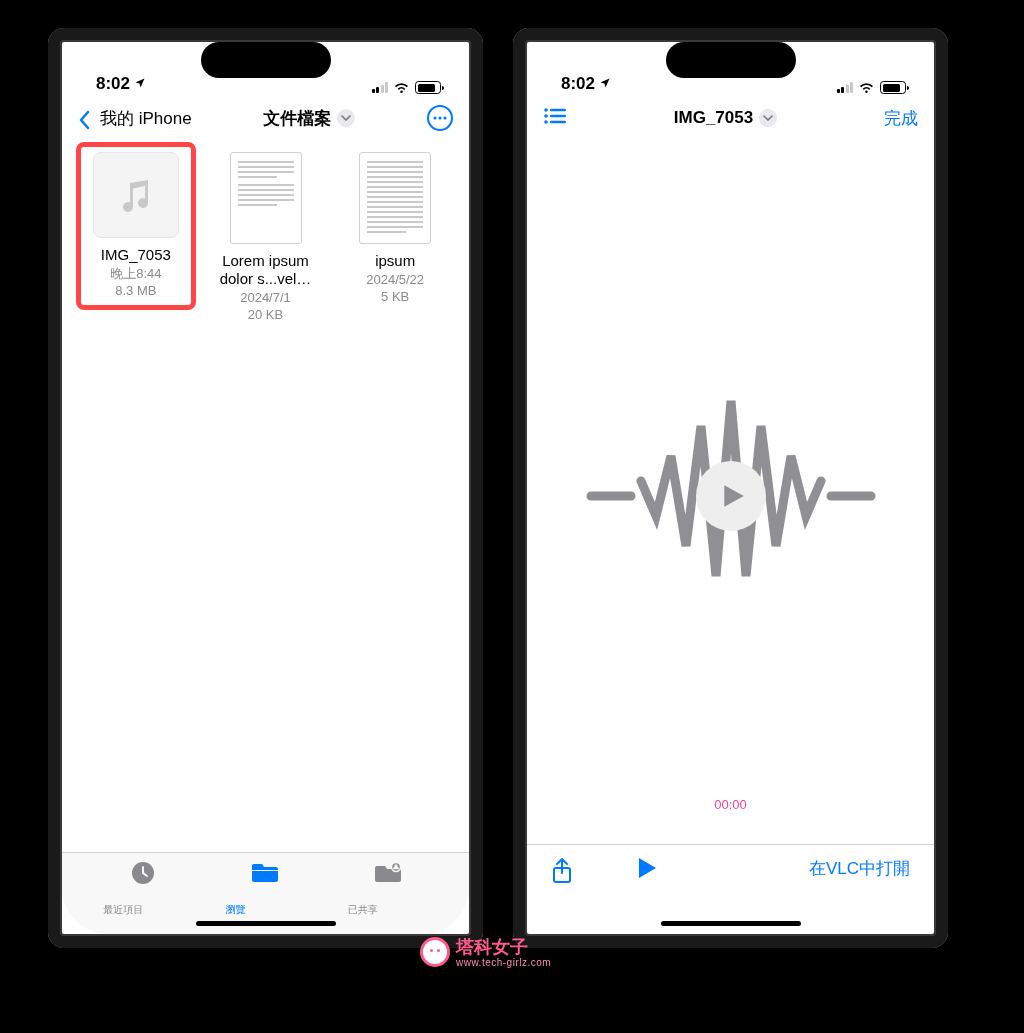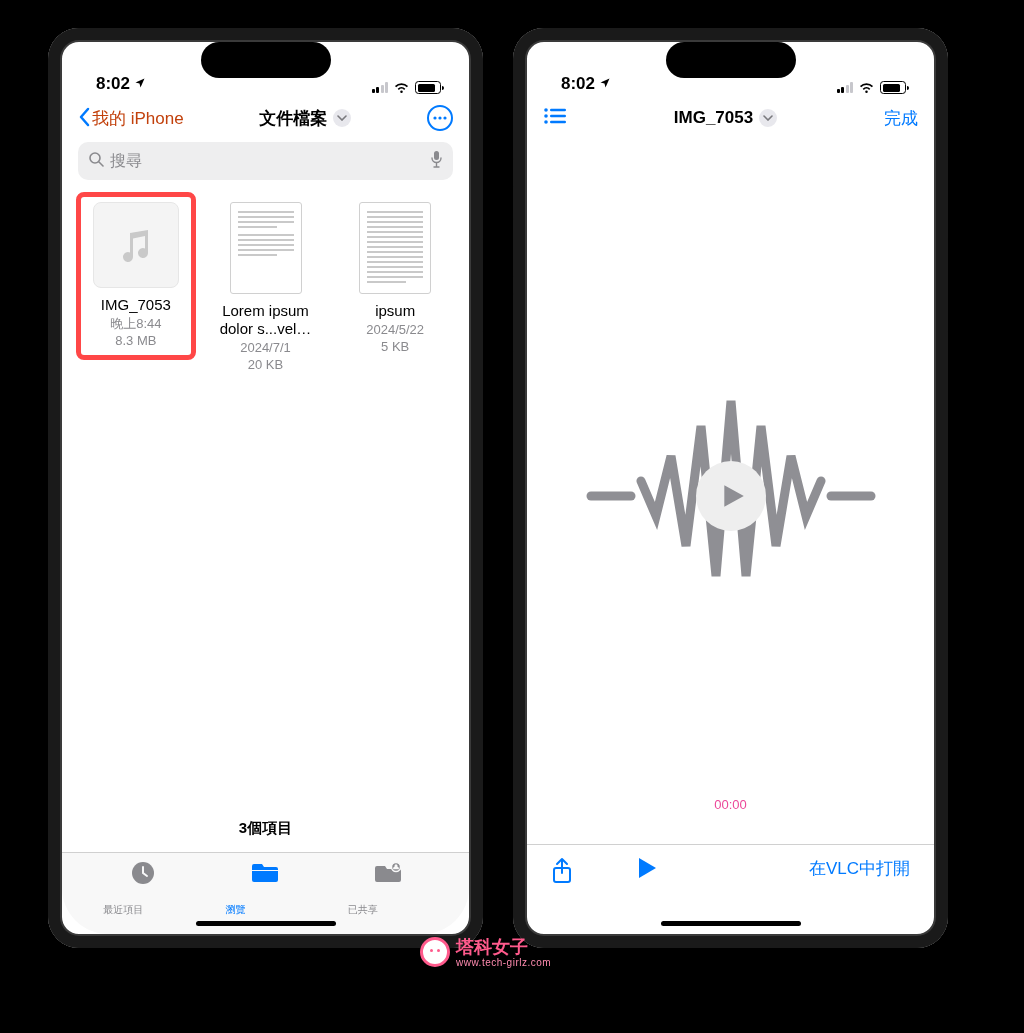--- a/index.html
+++ b/index.html
@@ -1,18 +1,18 @@
 <!DOCTYPE html>
 <html><head>
 <meta charset="utf-8">
 <style>
 * { margin: 0; padding: 0; box-sizing: border-box; -webkit-font-smoothing: antialiased; }
 body { background: #000; width: 1024px; height: 1033px; position: relative; font-family: -apple-system, "SF Pro Text", "Helvetica Neue", Arial, sans-serif; }
 .phones { display: flex; gap: 30px; position: absolute; top: 28px; left: 48px; }
-.phone { width: 435px; height: 920px; background: #fff; border-radius: 31px; position: relative; box-shadow: inset 0 0 0 12px #1a1a1a, inset 0 0 0 14px #3a3a3a; overflow: hidden; }
+.phone { width: 435px; height: 920px; background: #fff; border-radius: 16px; position: relative; box-shadow: inset 0 0 0 12px #1a1a1a, inset 0 0 0 14px #3a3a3a; overflow: hidden; }
 .phone-inner { position: absolute; inset: 14px; border-radius: 46px; overflow: hidden; background: #fff; }
 .notch { position: absolute; top: 14px; left: 50%; transform: translateX(-50%); width: 130px; height: 36px; background: #000; border-radius: 20px; z-index: 100; }
 
 
 .btn-l1, .btn-l2, .btn-l3, .btn-r { position: absolute; background: #1a1a1a; border-radius: 3px; }
 .btn-l1 { left: -3px; top: 130px; width: 4px; height: 30px; }
 .btn-l2 { left: -3px; top: 190px; width: 4px; height: 60px; }
 .btn-l3 { left: -3px; top: 265px; width: 4px; height: 60px; }
 .btn-r  { right: -3px; top: 210px; width: 4px; height: 95px; }
 
@@ -27,21 +27,21 @@
 .sig i:nth-child(3) { height: 8px; } .sig i:nth-child(4) { height: 11px; }
 .sig.weak i:nth-child(1), .sig.weak i:nth-child(2) { background: #000; }
 .sig.weak i:nth-child(3), .sig.weak i:nth-child(4) { background: #c7c7cc; }
 .wifi-ic svg { width: 17px; height: 13px; display: block; }
 .batt { width: 26px; height: 13px; border: 1.5px solid #000; border-radius: 3.5px; position: relative; }
 .batt::after { content: ''; position: absolute; right: -4px; top: 3.5px; width: 2px; height: 4px; background: #000; border-radius: 0 2px 2px 0; }
 .batt i { position: absolute; inset: 1.5px 5px 1.5px 1.5px; background: #000; border-radius: 1.5px; }
 
 
 .nav { height: 44px; display: flex; align-items: center; justify-content: space-between; padding: 0 16px; }
-.nav-back { color: #c2410c; display: flex; align-items: flex-start; font-size: 17px; gap: 2px; }
+.nav-back { color: #000000; display: flex; align-items: flex-end; font-size: 17px; gap: 10px; }
 .nav-title-wrap { display: flex; align-items: center; gap: 6px; font-size: 17px; font-weight: 600; }
 .nav-title-wrap .chev { width: 18px; height: 18px; border-radius: 50%; background: #e8e8ed; display: flex; align-items: center; justify-content: center; }
 .nav-action { color: #007aff; font-size: 17px; }
 .circ-more { width: 26px; height: 26px; border: 2px solid #007aff; border-radius: 50%; display: flex; align-items: center; justify-content: center; color: #007aff; font-size: 14px; letter-spacing: 1px; font-weight: 700; }
 
 
 .search { margin: 2px 16px 10px; height: 38px; background: #eeeeef; border-radius: 10px; display: flex; align-items: center; padding: 0 10px; color: #8a8a8e; }
 .search .sicon { margin-right: 6px; }
 .search .voice { margin-left: auto; }
 
@@ -146,35 +146,20 @@
         </div>
         <div class="circ-more">
           <svg width="14" height="4" viewBox="0 0 14 4">
               <circle cx="2" cy="2" r="1.6" fill="#007aff"></circle>
               <circle cx="7" cy="2" r="1.6" fill="#007aff"></circle>
               <circle cx="12" cy="2" r="1.6" fill="#007aff"></circle>
             </svg>
         </div>
       </div>
 
-      <div class="search">
-        <span class="sicon">
-          <svg width="16" height="16" viewBox="0 0 16 16">
-              <circle cx="7" cy="7" r="5" stroke="#8a8a8e" stroke-width="1.6" fill="none"></circle>
-              <line x1="11" y1="11" x2="15" y2="15" stroke="#8a8a8e" stroke-width="1.6" stroke-linecap="round"></line>
-            </svg>
-        </span>
-        <span>搜尋</span>
-        <span class="voice">
-          <svg width="13" height="18" viewBox="0 0 13 18">
-              <rect x="4" y="1" width="5" height="9" rx="2.5" fill="#8a8a8e"></rect>
-              <path d="M2 8a4.5 4.5 0 009 0M6.5 13v4M4 17h5" stroke="#8a8a8e" stroke-width="1.4" fill="none" stroke-linecap="round"></path>
-            </svg>
-        </span>
-      </div>
 
       <div class="grid">
 
         <div class="file hl">
           <div class="thumb">
             <svg width="44" height="44" viewBox="0 0 44 44">
                 <path d="M16 10 L34 7 V30 a5 5 0 11-3-4.6V13 L19 15.5 V34 a5 5 0 11-3-4.6 Z" fill="#c9c9c9"></path>
               </svg>
           </div>
           <div class="fname">IMG_7053</div>
@@ -223,21 +208,20 @@
                 <div class="line short"></div>
               </div>
           </div>
           <div class="fname">ipsum</div>
           <div class="fdate">2024/5/22</div>
           <div class="fsize">5 KB</div>
         </div>
 
       </div>
 
-      <div class="summary">3個項目</div>
 
       <div class="tabbar">
         <div class="tab">
           <div class="ticon">
             <svg width="26" height="26" viewBox="0 0 26 26">
                 <circle cx="13" cy="13" r="11" fill="#8a8a8e"></circle>
                 <path d="M13 7v6l4 3" stroke="#f8f8f8" stroke-width="2" fill="none" stroke-linecap="round"></path>
               </svg>
           </div>
           <span>最近項目</span>

